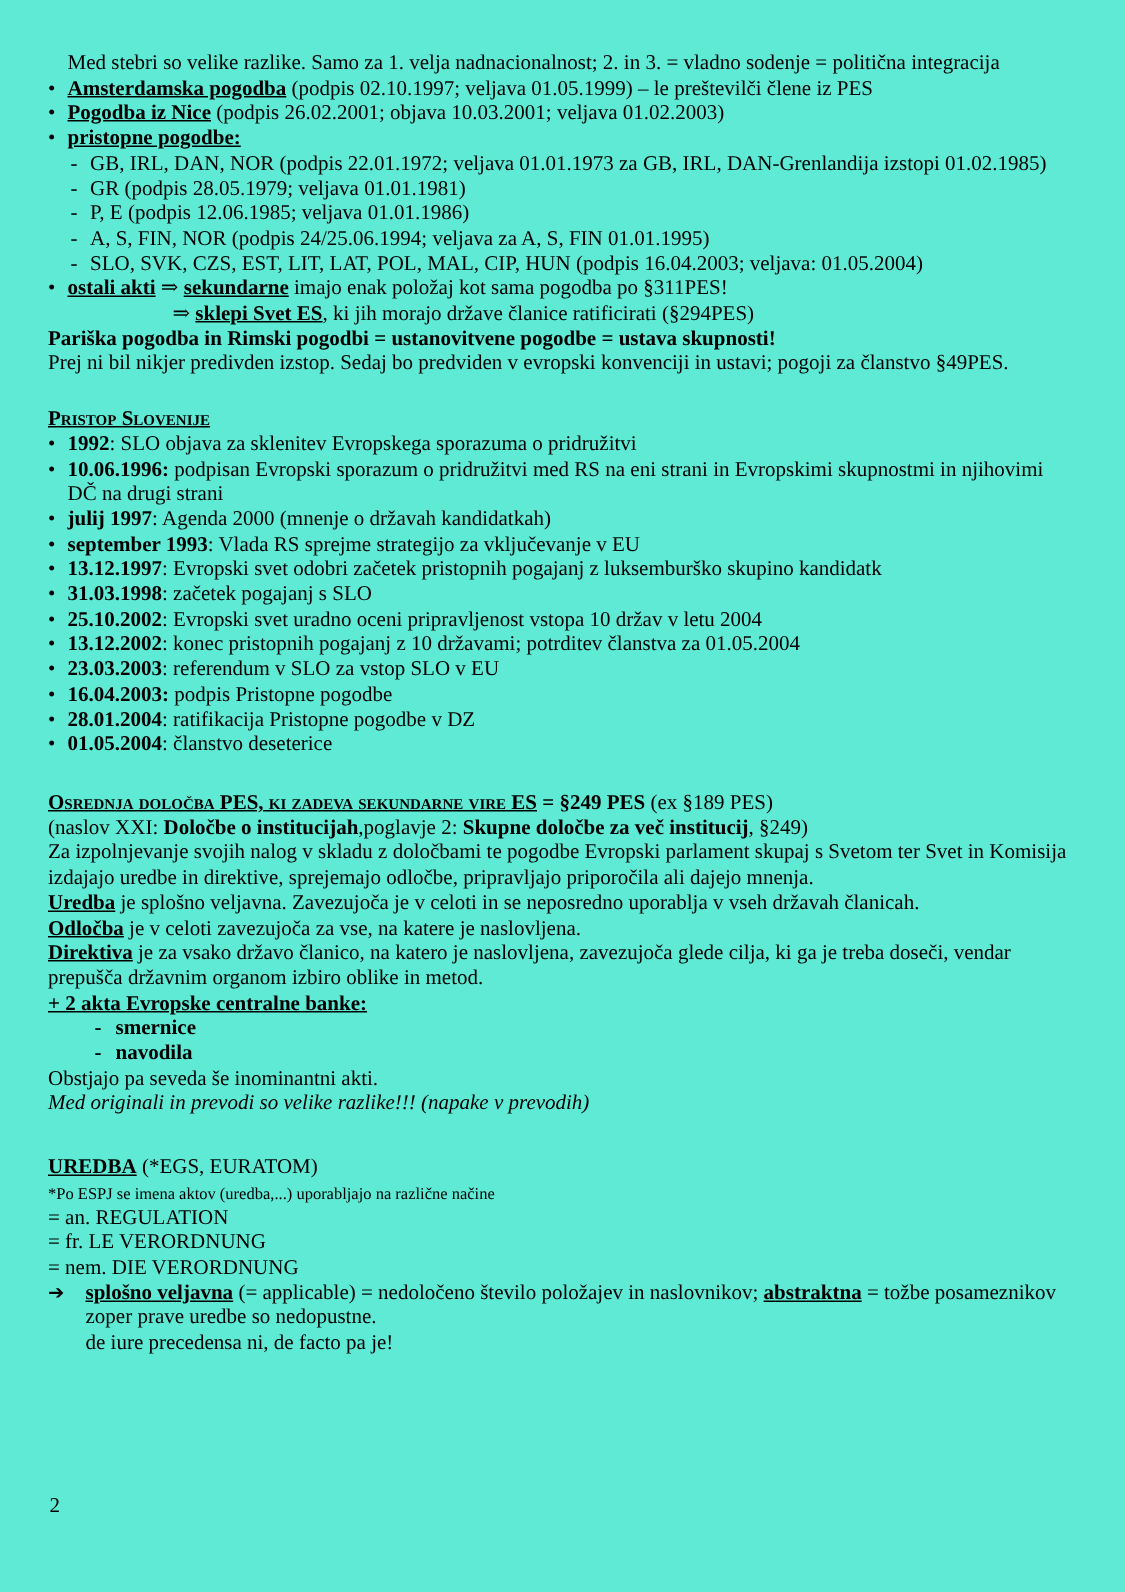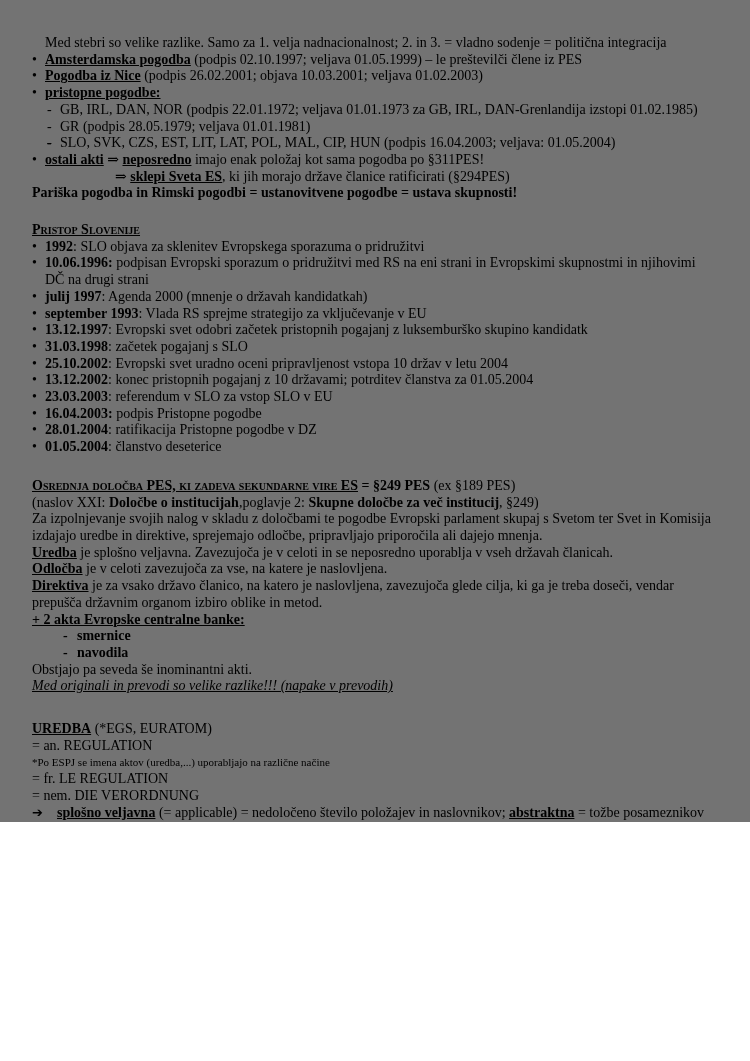--- a/index.html
+++ b/index.html
@@ -1,20 +1,20 @@
 <!DOCTYPE html>
 <html><head>
 <meta charset="utf-8">
 <style>
   html, body { margin: 0; padding: 0; background: #ffffff; }
   .page {
     position: relative;
     width: 750px;
-    height: 822px;
-    background: #737373;
+    height: 1061px;
+    background: #5eead4;
     color: #000000;
     font-family: "Liberation Serif", "DejaVu Serif", serif;
     font-size: 14px;
     line-height: 16.7px;
     overflow: hidden;
   }
   .content {
     position: absolute;
     left: 32px;
     top: 35px;
@@ -26,47 +26,48 @@
   .dash { position: relative; margin-left: 15px; padding-left: 13px; }
   .dash2 { position: relative; margin-left: 31px; padding-left: 14px; }
   .dash2 .mk { font-weight: bold; }
   .arrow { position: relative; padding-left: 25px; }
   .arrowcont { margin-left: 25px; }
   .cont { margin-left: 83px; }
   .mk { position: absolute; left: 0; top: 0; }
   .mk-arrow { font-family: "DejaVu Sans", sans-serif; font-size: 13px; }
   .run-b { font-weight: bold; }
   .run-u { text-decoration: underline; }
-  .run-i { font-style: italic; text-decoration: underline; }
+  .run-i { font-style: italic; }
   .run-sc { font-variant: small-caps; }
   .run-sm { font-size: 11px; }
   .spacer { width: 100%; }
   .pagenum {
     position: absolute;
     left: 33px;
     top: 997px;
   }
 </style>
 </head>
 <body>
 
 <div class="page">
   <div class="content" id="doc-content">
       <div class="blk ind1"><span class="">Med stebri so velike razlike. Samo za 1. velja nadnacionalnost; 2. in 3. = vladno sodenje = politična integracija</span></div>
       <div class="blk li"><span class="mk">•</span><span class="run-b run-u">Amsterdamska pogodba</span><span class=""> (podpis 02.10.1997; veljava 01.05.1999) – le preštevilči člene iz PES</span></div>
       <div class="blk li"><span class="mk">•</span><span class="run-b run-u">Pogodba iz Nice</span><span class=""> (podpis 26.02.2001; objava 10.03.2001; veljava 01.02.2003)</span></div>
       <div class="blk li"><span class="mk">•</span><span class="run-b run-u">pristopne pogodbe:</span></div>
       <div class="blk dash"><span class="mk">-</span><span class="">GB, IRL, DAN, NOR (podpis 22.01.1972; veljava 01.01.1973 za GB, IRL, DAN-Grenlandija izstopi 01.02.1985)</span></div>
       <div class="blk dash"><span class="mk">-</span><span class="">GR (podpis 28.05.1979; veljava 01.01.1981)</span></div>
-      <div class="blk dash"><span class="mk">-</span></div>
-      <div class="blk dash"><span class="mk">-</span></div>
+      <div class="blk dash"><span class="mk">-</span><span class="">P, E (podpis 12.06.1985; veljava 01.01.1986)</span></div>
+      <div class="blk dash"><span class="mk">-</span><span class="">A, S, FIN, NOR (podpis 24/25.06.1994; veljava za A, S, FIN 01.01.1995)</span></div>
       <div class="blk dash"><span class="mk">-</span><span class="">SLO, SVK, CZS, EST, LIT, LAT, POL, MAL, CIP, HUN (podpis 16.04.2003; veljava: 01.05.2004)</span></div>
-      <div class="blk li"><span class="mk">•</span><span class="run-b run-u">ostali akti</span><span class=""> ⇒ </span><span class="run-b run-u">neposredno</span><span class=""> imajo enak položaj kot sama pogodba po §311PES!</span></div>
-      <div class="blk cont"><span class="">⇒ </span><span class="run-b run-u">sklepi Sveta ES</span><span class="">, ki jih morajo države članice ratificirati (§294PES)</span></div>
+      <div class="blk li"><span class="mk">•</span><span class="run-b run-u">ostali akti</span><span class=""> ⇒ </span><span class="run-b run-u">sekundarne</span><span class=""> imajo enak položaj kot sama pogodba po §311PES!</span></div>
+      <div class="blk cont"><span class="">⇒ </span><span class="run-b run-u">sklepi Svet ES</span><span class="">, ki jih morajo države članice ratificirati (§294PES)</span></div>
       <div class="blk"><span class="run-b">Pariška pogodba in Rimski pogodbi = ustanovitvene pogodbe = ustava skupnosti!</span></div>
+      <div class="blk"><span class="">Prej ni bil nikjer predivden izstop. Sedaj bo predviden v evropski konvenciji in ustavi; pogoji za članstvo §49PES.</span></div>
       <div class="spacer" style="height: 20px;"></div>
       <div class="blk"><span class="run-b run-u run-sc">Pristop Slovenije</span></div>
       <div class="blk li"><span class="mk">•</span><span class="run-b">1992</span><span class="">: SLO objava za sklenitev Evropskega sporazuma o pridružitvi</span></div>
       <div class="blk li"><span class="mk">•</span><span class="run-b">10.06.1996:</span><span class=""> podpisan Evropski sporazum o pridružitvi med RS na eni strani in Evropskimi skupnostmi in njihovimi DČ na drugi strani</span></div>
       <div class="blk li"><span class="mk">•</span><span class="run-b">julij 1997</span><span class="">: Agenda 2000 (mnenje o državah kandidatkah)</span></div>
       <div class="blk li"><span class="mk">•</span><span class="run-b">september 1993</span><span class="">: Vlada RS sprejme strategijo za vključevanje v EU</span></div>
       <div class="blk li"><span class="mk">•</span><span class="run-b">13.12.1997</span><span class="">: Evropski svet odobri začetek pristopnih pogajanj z luksemburško skupino kandidatk</span></div>
       <div class="blk li"><span class="mk">•</span><span class="run-b">31.03.1998</span><span class="">: začetek pogajanj s SLO</span></div>
       <div class="blk li"><span class="mk">•</span><span class="run-b">25.10.2002</span><span class="">: Evropski svet uradno oceni pripravljenost vstopa 10 držav v letu 2004</span></div>
       <div class="blk li"><span class="mk">•</span><span class="run-b">13.12.2002</span><span class="">: konec pristopnih pogajanj z 10 državami; potrditev članstva za 01.05.2004</span></div>
@@ -81,21 +82,21 @@
       <div class="blk"><span class="run-b run-u">Uredba</span><span class=""> je splošno veljavna. Zavezujoča je v celoti in se neposredno uporablja v vseh državah članicah.</span></div>
       <div class="blk"><span class="run-b run-u">Odločba</span><span class=""> je v celoti zavezujoča za vse, na katere je naslovljena.</span></div>
       <div class="blk"><span class="run-b run-u">Direktiva</span><span class=""> je za vsako državo članico, na katero je naslovljena, zavezujoča glede cilja, ki ga je treba doseči, vendar prepušča državnim organom izbiro oblike in metod.</span></div>
       <div class="blk"><span class="run-b run-u">+ 2 akta Evropske centralne banke:</span></div>
       <div class="blk dash2"><span class="mk">-</span><span class="run-b">smernice</span></div>
       <div class="blk dash2"><span class="mk">-</span><span class="run-b">navodila</span></div>
       <div class="blk"><span class="">Obstjajo pa seveda še inominantni akti.</span></div>
       <div class="blk"><span class="run-i">Med originali in prevodi so velike razlike!!! (napake v prevodih)</span></div>
       <div class="spacer" style="height: 26px;"></div>
       <div class="blk"><span class="run-b run-u">UREDBA</span><span class=""> (*EGS, EURATOM)</span></div>
+      <div class="blk"><span class="run-sm">*Po ESPJ se imena aktov (uredba,...) uporabljajo na različne načine</span></div>
       <div class="blk"><span class="">= an. REGULATION</span></div>
-      <div class="blk"><span class="run-sm">*Po ESPJ se imena aktov (uredba,...) uporabljajo na različne načine</span></div>
-      <div class="blk"><span class="">= fr. LE REGULATION</span></div>
+      <div class="blk"><span class="">= fr. LE VERORDNUNG</span></div>
       <div class="blk"><span class="">= nem. DIE VERORDNUNG</span></div>
       <div class="blk arrow"><span class="mk mk-arrow">➔</span><span class="run-b run-u">splošno veljavna</span><span class=""> (= applicable) = nedoločeno število položajev in naslovnikov; </span><span class="run-b run-u">abstraktna</span><span class=""> = tožbe posameznikov zoper prave uredbe so nedopustne.</span></div>
       <div class="blk arrowcont"><span class="">de iure precedensa ni, de facto pa je!</span></div>
     </div>
   <div class="pagenum">2</div>
 </div>
 
 </body></html>

